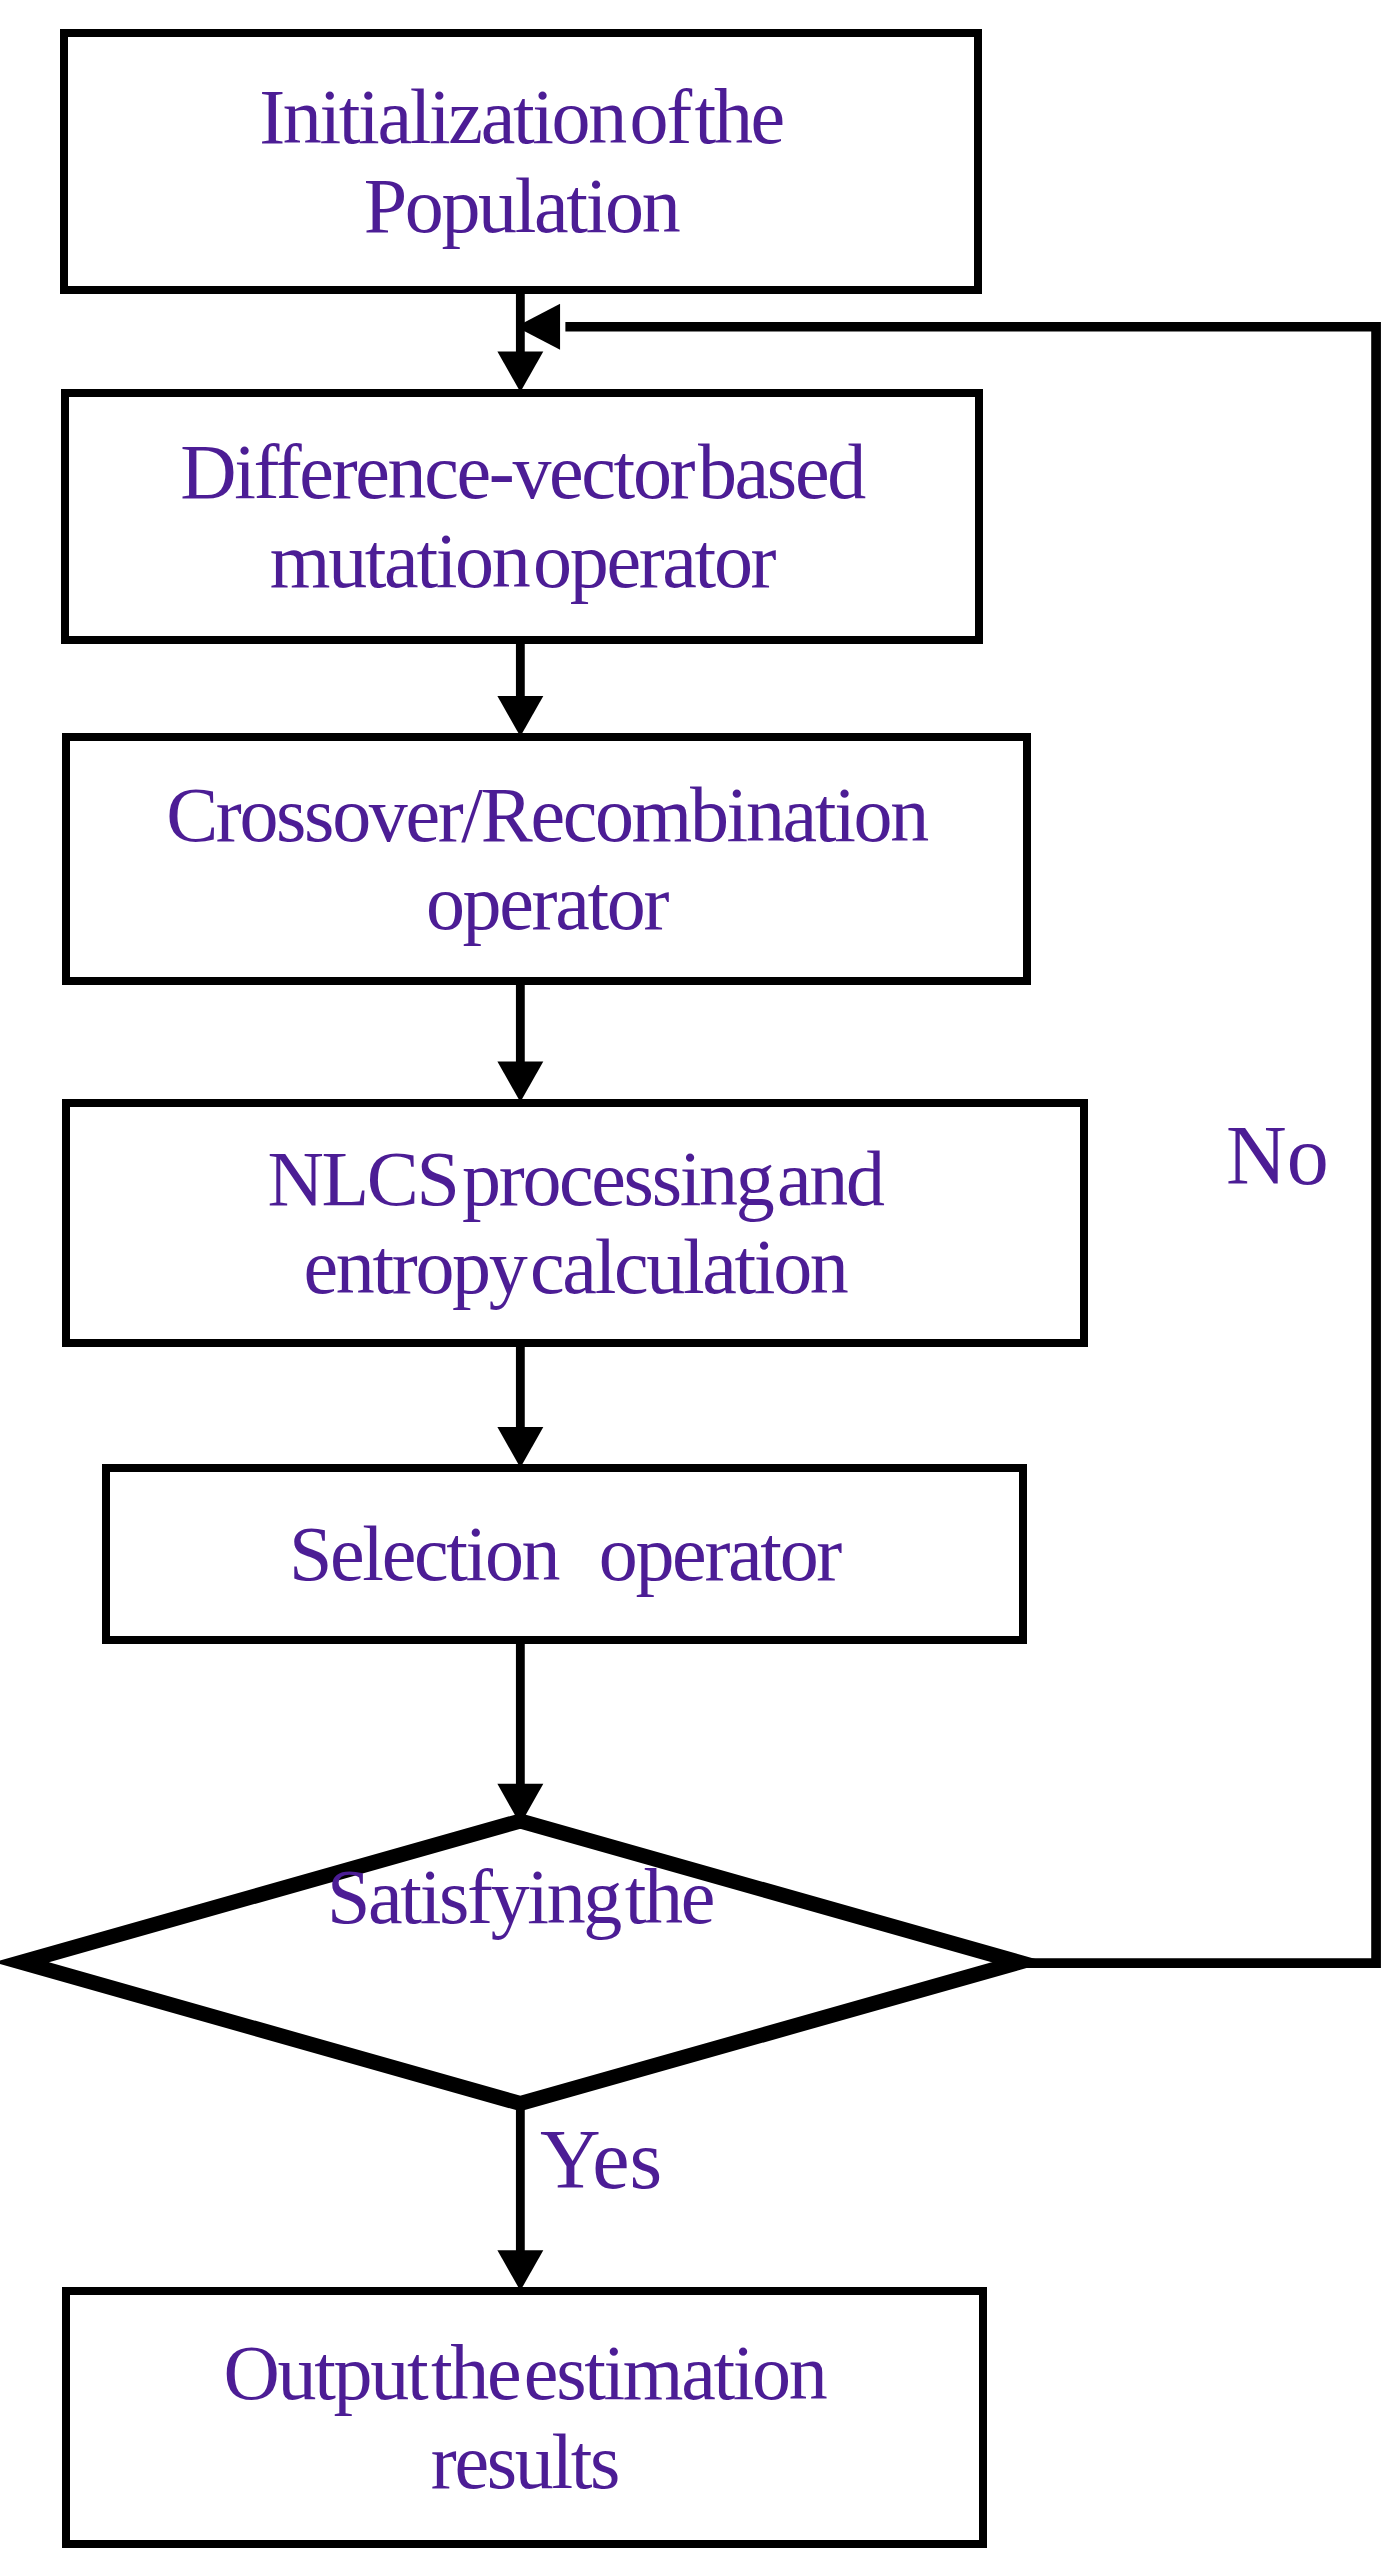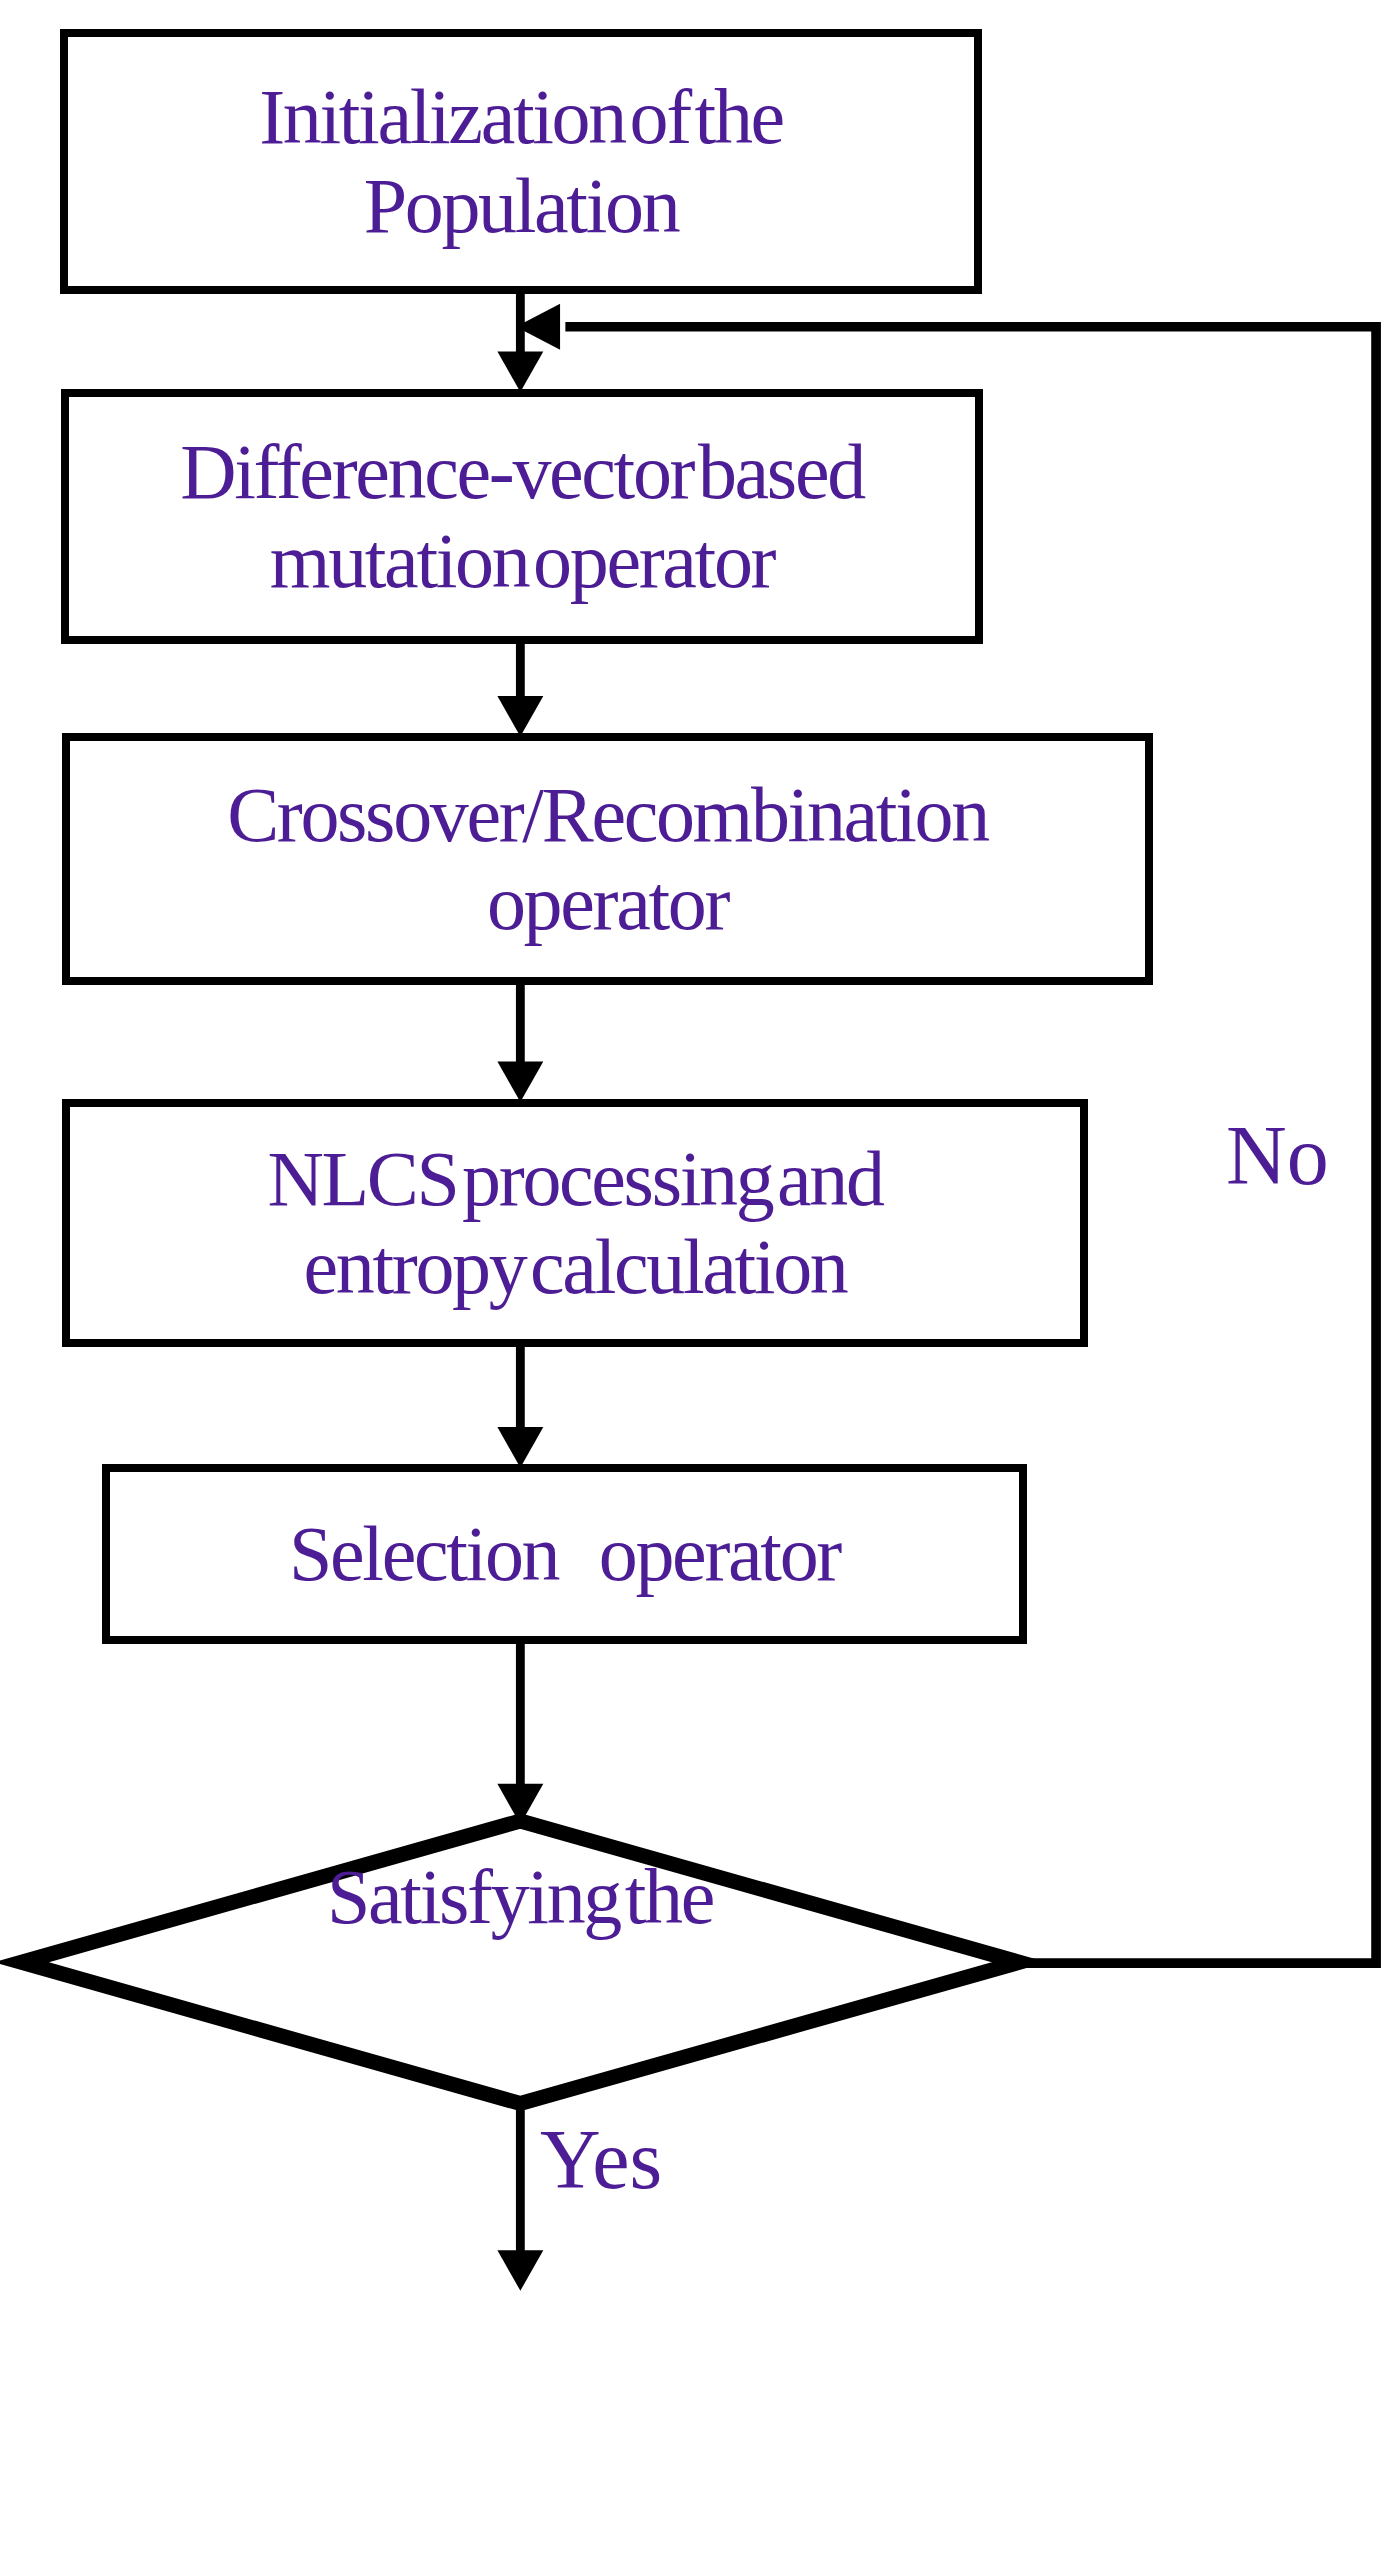--- a/index.html
+++ b/index.html
@@ -59,21 +59,21 @@
     font-size: 84px;
     line-height: 1.0;
     z-index: 3;
   }
   #yes-label { left: 540px; top: 2118px; }
   #no-label  { left: 1226px; top: 1114px; }
 
   
   #node-init      { left: 60px;  top: 29px;   width: 922px; height: 265px; }
   #node-mutation  { left: 61px;  top: 389px;  width: 922px; height: 255px; align-items: center; }
-  #node-crossover { left: 62px;  top: 733px;  width: 1091px; height: 252px; }
+  #node-crossover { left: 62px;  top: 733px;  width: 969px; height: 252px; }
   #node-nlcs      { left: 62px;  top: 1099px; width: 1026px; height: 248px; }
   #node-selection { left: 62px;  top: 1464px; width: 925px; height: 180px; margin-left: 40px; }
   #node-output    { left: 62px;  top: 2287px; width: 925px; height: 261px; }
 </style>
 </head>
 <body>
 
 <div id="canvas">
 
   <svg id="edge-layer" viewBox="0 0 1586 2917" xmlns="http://www.w3.org/2000/svg">
@@ -119,18 +119,22 @@
   </div>
 
   <div class="node" id="node-selection">
     <span class="node-label">Selection  operator</span>
   </div>
 
   <div id="decision-label-block">
     <span class="diamond-label">Satisfying the</span>
   </div>
 
+  <div class="node" id="node-output">
+    <span class="node-label">Output the estimation</span>
+    <span class="node-label">results</span>
+  </div>
 
   <span class="edge-label" id="yes-label">Yes</span>
   <span class="edge-label" id="no-label">No</span>
 
 </div>
 
 
 </body></html>

